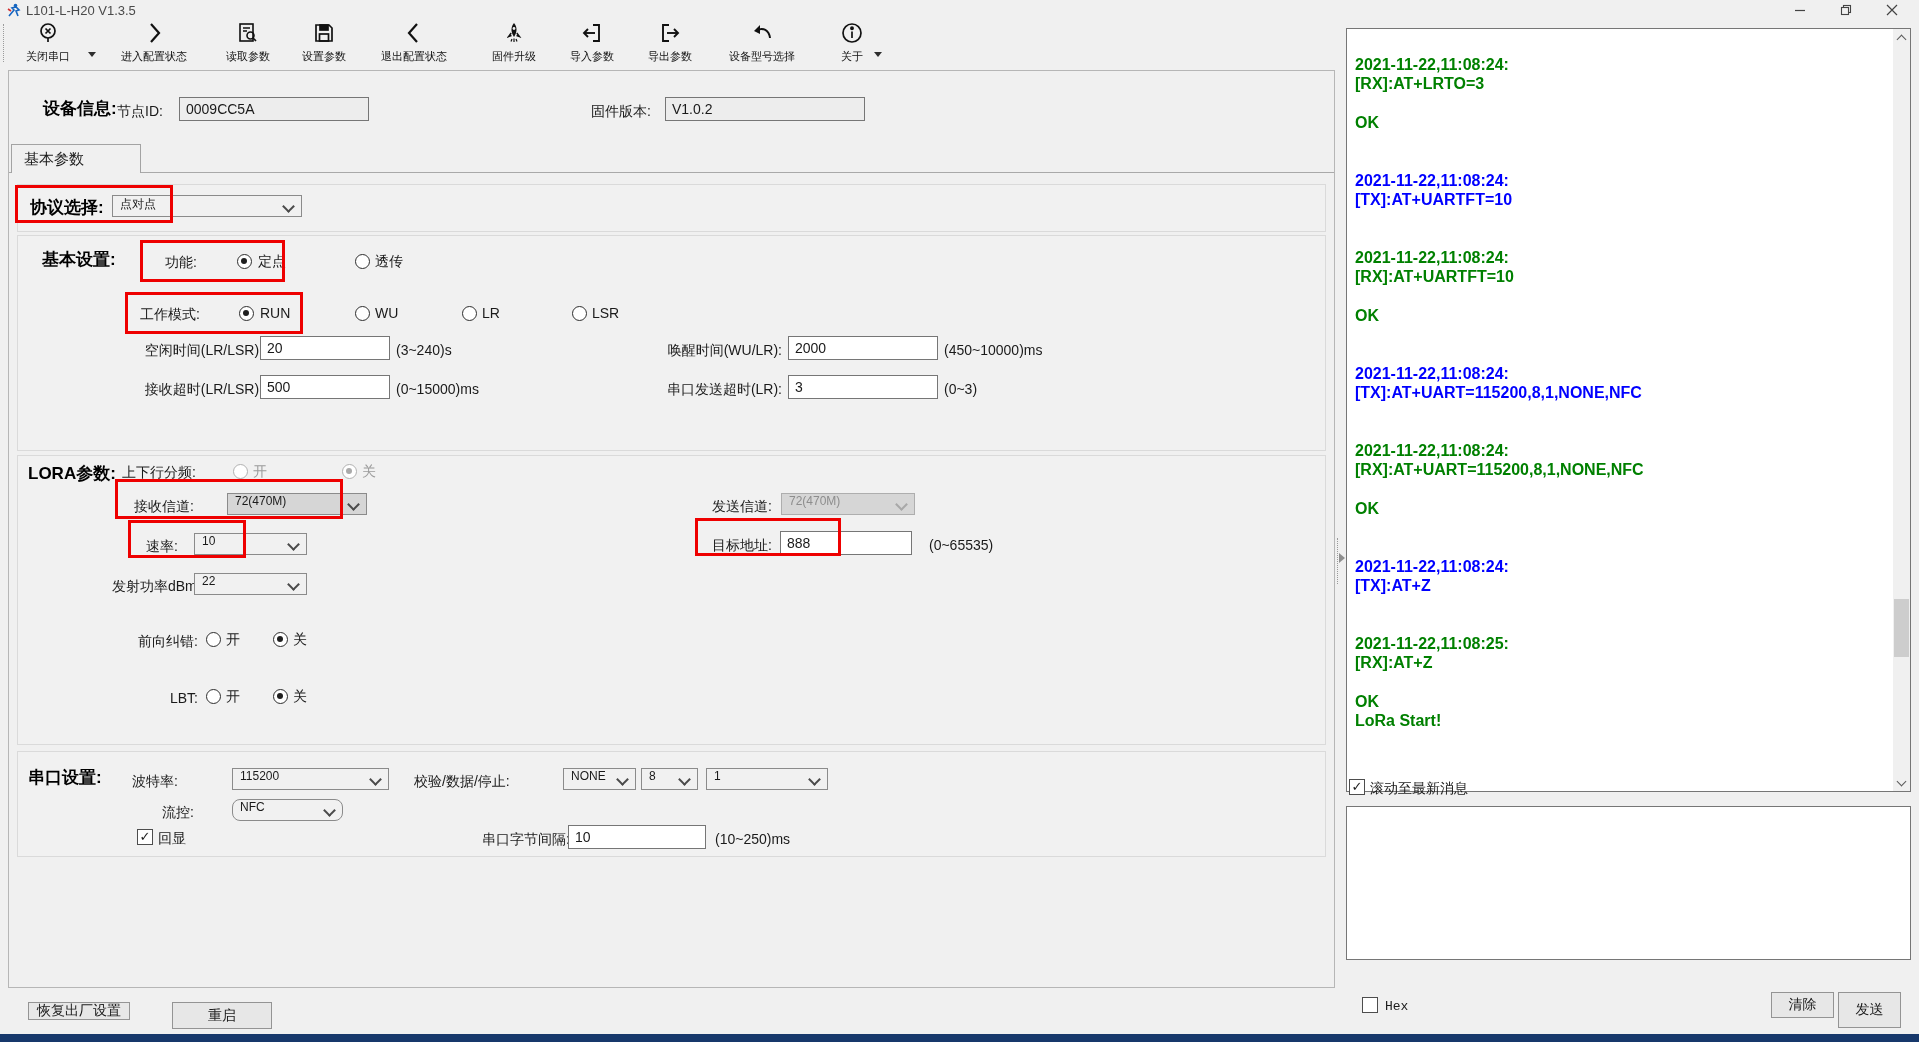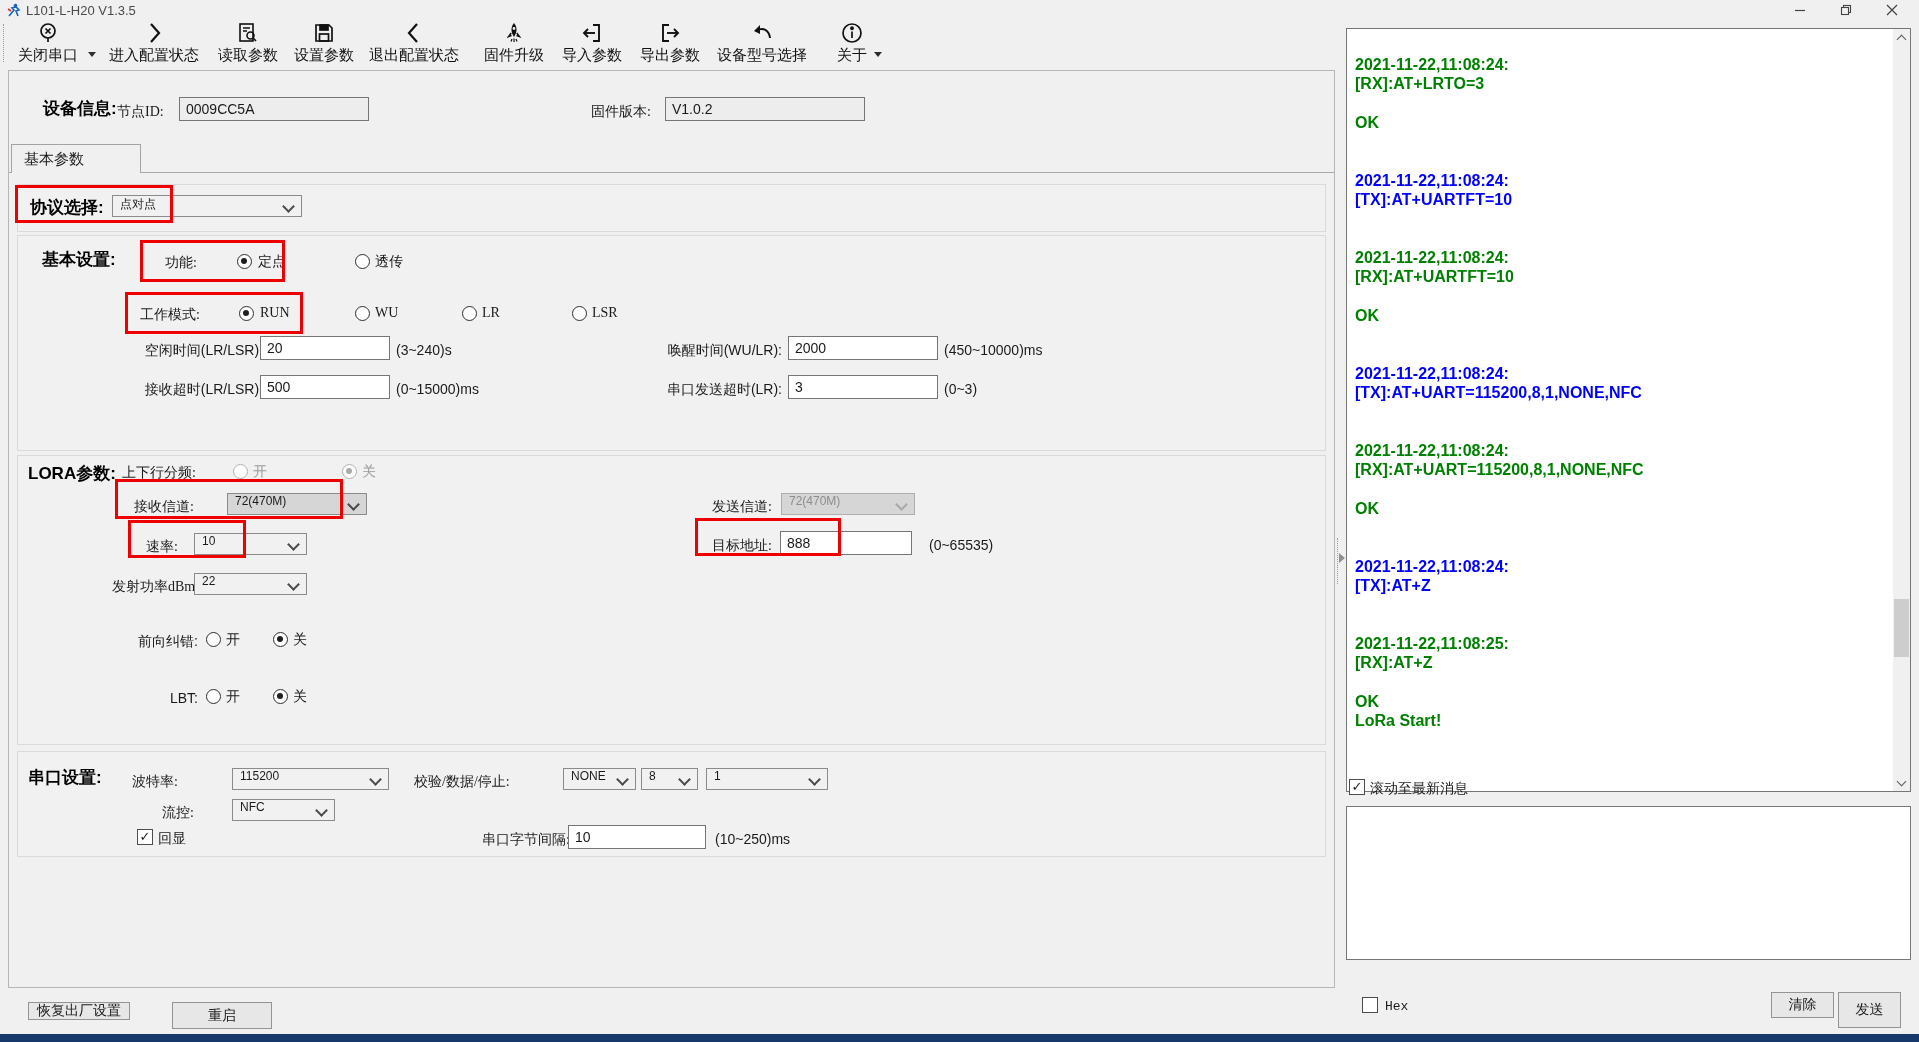--- a/index.html
+++ b/index.html
@@ -8,29 +8,29 @@
   #screen{position:relative;width:1919px;height:1042px;background:#f0f0f0;overflow:hidden;}
   .abs{position:absolute;}
   .nowrap{white-space:nowrap;}
   
   .title-text{left:26px;top:3px;font-size:13px;color:#4a4a4a;}
   .winbtn{top:0;width:46px;height:20px;display:flex;align-items:center;justify-content:center;}
   
   .grip{left:3px;top:24px;height:38px;width:0;border-left:1px dotted #9b9b9b;}
   .tbtn{top:21px;height:46px;text-align:center;}
   .tbtn svg{display:block;margin:0 auto 1px auto;}
-  .tlabel{font-size:15px;color:#121212;white-space:nowrap;}
+  .tlabel{font-size:11px;color:#121212;white-space:nowrap;}
   .caret{width:0;height:0;border-left:4px solid transparent;border-right:4px solid transparent;border-top:5px solid #2e2e2e;}
   
   .main-panel{left:8px;top:70px;width:1325px;height:916px;border:1px solid #b6b6b6;background:#f0f0f0;}
   .hline{left:0;top:101px;width:100%;height:0;border-top:1px solid #a9a9a9;}
   .tab{left:2px;top:73px;width:130px;height:29px;background:#f0f0f0;border:1px solid #a3a3a3;border-bottom:none;z-index:2;font-size:15px;line-height:28px;padding-left:12px;box-sizing:border-box;}
   .sec{left:8px;width:1307px;border:1px solid #dadada;background:#f1f1f1;}
   .sec-title{font-weight:bold;font-size:17px;color:#000;white-space:nowrap;}
-  .flabel{font-size:14px;white-space:nowrap;font-family:Liberation Serif, serif;}
+  .flabel{font-size:14px;white-space:nowrap;}
   .rlabel{font-size:14px;white-space:nowrap;text-align:right;}
   .range{font-size:14px;white-space:nowrap;color:#1a1a1a;text-align:right;}
   .tin{height:22px;background:#fff;border:1px solid #767676;font-size:14px;padding:0 6px;display:flex;align-items:center;box-sizing:content-box;text-align:right;}
   .tin.ro{background:#ededed;}
   .combo{height:22px;background:#f1f1f1;border:1px solid #8b8b8b;font-size:12px;display:flex;padding:0 22px 13px 7px;box-sizing:border-box;}
   .combo .chev{position:absolute;right:8px;top:6px;width:7px;height:7px;border-right:2px solid #4a4a4a;border-bottom:2px solid #4a4a4a;transform:rotate(45deg);}
   .combo.grayface{background:#d6d6d6;}
   .combo.disabled{background:#d6d6d6;color:#8d8d8d;border-color:#aeaeae;}
   .combo.disabled .chev{border-color:#a8a8a8;}
   .radio{width:13px;height:13px;border:1px solid #2e2e2e;border-radius:50%;background:#fff;}
@@ -334,21 +334,21 @@
       <div class="abs combo" style="left:623px;top:16px;width:57px;">
         <span>8</span>
           <span class="chev"></span>
       </div>
       <div class="abs combo" style="left:688px;top:16px;width:122px;">
         <span>1</span>
           <span class="chev"></span>
       </div>
 
       <span class="abs flabel" style="left:144px;top:52px;">流控:</span>
-      <div class="abs combo" style="left:214px;top:47px;width:103px;">
+      <div class="abs combo" style="left:214px;top:47px;width:111px;border-radius:8px;">
         <span>NFC</span>
           <span class="chev"></span>
       </div>
 
       <span class="abs cbox checked" style="left:119px;top:77px;"></span>
       <span class="abs flabel" style="left:140px;top:78px;text-align:right;">回显</span>
 
       <span class="abs flabel" style="left:464px;top:79px;">串口字节间隔:</span>
       <div class="abs tin" style="left:550px;top:73px;width:124px;">
           <span>10</span>

